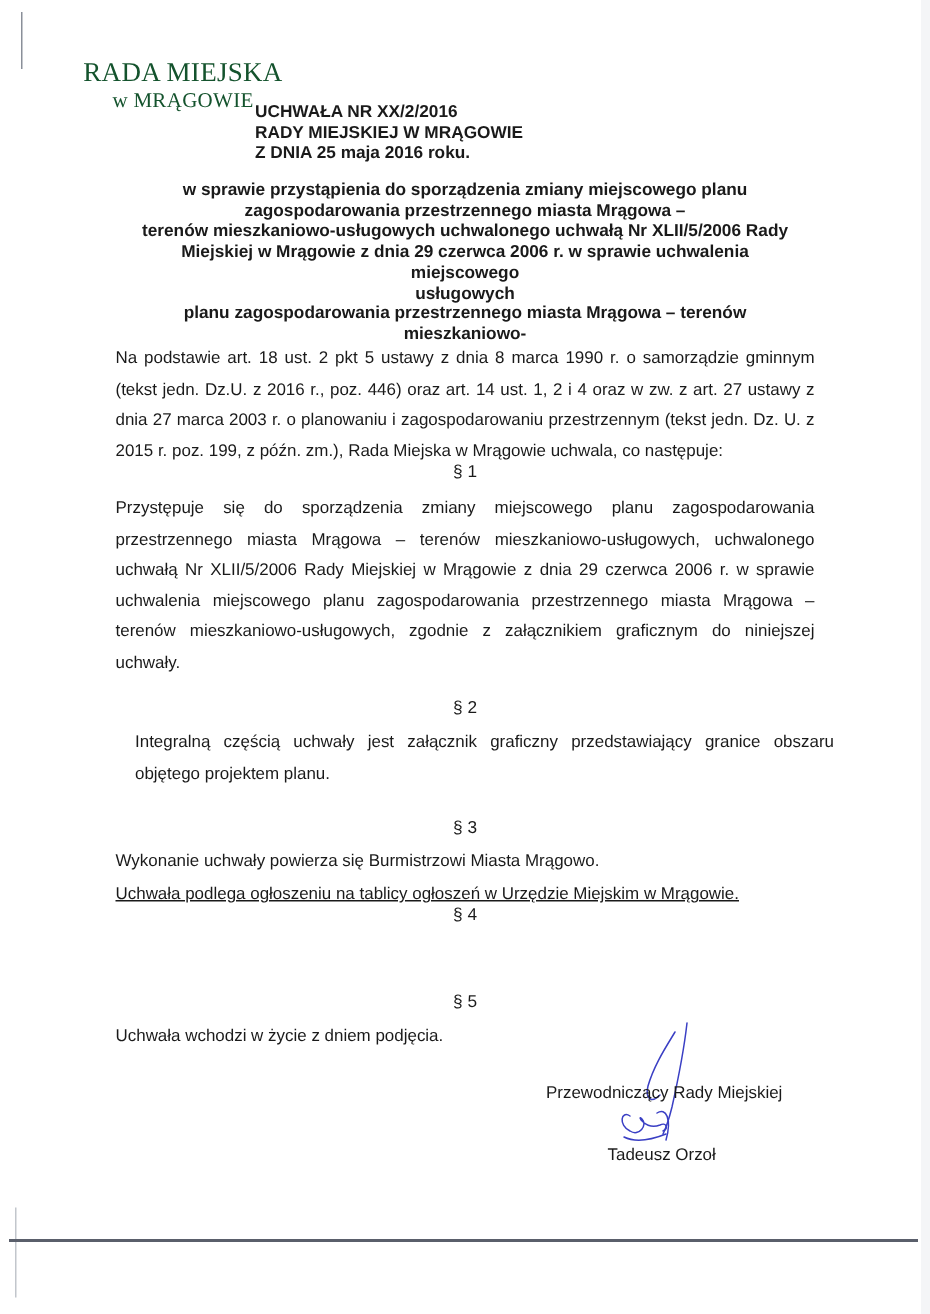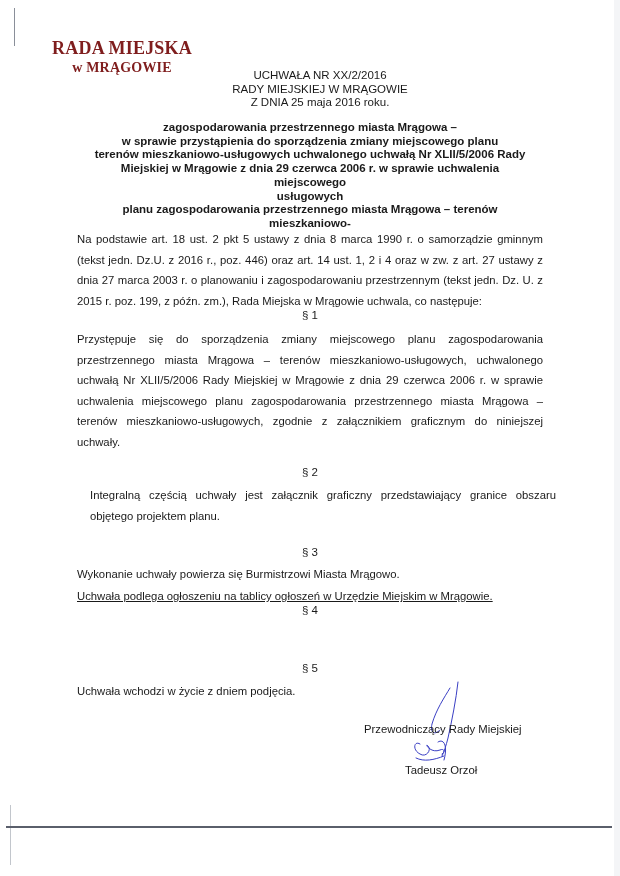--- a/index.html
+++ b/index.html
@@ -4,28 +4,28 @@
   <style>
     html, body { margin: 0; padding: 0; }
     body {
       width: 620px; height: 876px; background: #ffffff; position: relative; overflow: hidden;
       font-family: "Liberation Sans", sans-serif; color: #1a1a1a;
     }
     .scan-edge-left { position: absolute; left: 14px; top: 8px; width: 1px; height: 38px; background: #8a8f99; }
     .scan-edge-right { position: absolute; right: 0; top: 0; width: 6px; height: 876px; background: #f4f5f7; }
     .stamp {
       position: absolute; left: 52px; top: 38px; width: 140px; text-align: center;
-      font-family: "Liberation Serif", serif; font-weight: bold; color: #7f1d1d;
+      font-family: "Liberation Serif", serif; font-weight: normal; color: #14532d;
       line-height: 20px; letter-spacing: 0.2px;
     }
     .stamp .l1 { font-size: 18px; }
     .stamp .l2 { font-size: 14px; }
     .header {
-      position: absolute; left: 170px; top: 69px; width: 300px; text-align: center;
-      font-weight: normal; font-size: 11.5px; line-height: 13.5px;
+      position: absolute; left: 170px; top: 69px; width: 300px; 
+      font-weight: bold; font-size: 11.5px; line-height: 13.5px;
     }
     .subject {
       position: absolute; left: 90px; top: 121px; width: 440px; text-align: center;
       font-weight: bold; font-size: 11.5px; line-height: 13.7px;
     }
     .preamble {
       position: absolute; left: 77px; top: 209px; width: 466px; text-align: justify;
       font-size: 11.3px; line-height: 20.5px; margin-top: 20px;
     }
     .section-mark {
@@ -52,22 +52,22 @@
   <div class="l2">w MRĄGOWIE</div>
 </div>
 
 <div class="header">
   <div>UCHWAŁA NR XX/2/2016</div>
   <div>RADY MIEJSKIEJ W MRĄGOWIE</div>
   <div>Z DNIA 25 maja 2016 roku.</div>
 </div>
 
 <div class="subject">
+  <div>w sprawie przystąpienia do sporządzenia zmiany miejscowego planu</div>
   <div>zagospodarowania przestrzennego miasta Mrągowa –</div>
-  <div>w sprawie przystąpienia do sporządzenia zmiany miejscowego planu</div>
   <div>terenów mieszkaniowo-usługowych uchwalonego uchwałą Nr XLII/5/2006 Rady</div>
   <div>Miejskiej w Mrągowie z dnia 29 czerwca 2006 r. w sprawie uchwalenia miejscowego</div>
   <div>usługowych</div>
   <div>planu zagospodarowania przestrzennego miasta Mrągowa – terenów mieszkaniowo-</div>
 </div>
 
 <div class="preamble">Na podstawie art. 18 ust. 2 pkt 5 ustawy z dnia 8 marca 1990 r. o samorządzie gminnym (tekst jedn. Dz.U. z 2016 r., poz. 446) oraz art. 14 ust. 1, 2 i 4 oraz w zw. z art. 27 ustawy z dnia 27 marca 2003 r. o planowaniu i zagospodarowaniu przestrzennym (tekst jedn. Dz. U. z 2015 r. poz. 199, z późn. zm.), Rada Miejska w Mrągowie uchwala, co następuje:</div>
 
 <div class="section-mark" style="top:309px;">§ 1</div>
 <div class="section-body" style="top:329px;">Przystępuje się do sporządzenia zmiany miejscowego planu zagospodarowania przestrzennego miasta Mrągowa – terenów mieszkaniowo-usługowych, uchwalonego uchwałą Nr XLII/5/2006 Rady Miejskiej w Mrągowie z dnia 29 czerwca 2006 r. w sprawie uchwalenia miejscowego planu zagospodarowania przestrzennego miasta Mrągowa – terenów mieszkaniowo-usługowych, zgodnie z załącznikiem graficznym do niniejszej uchwały.</div>

